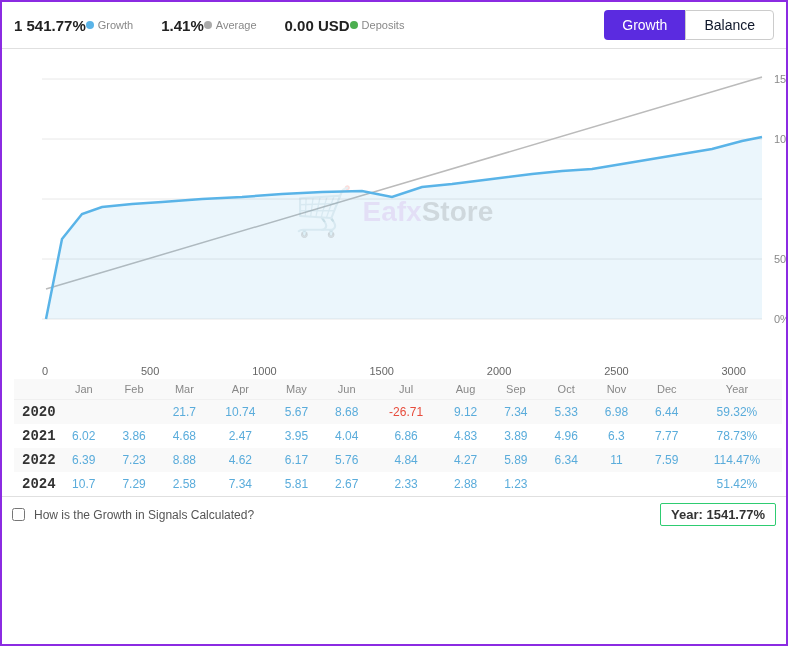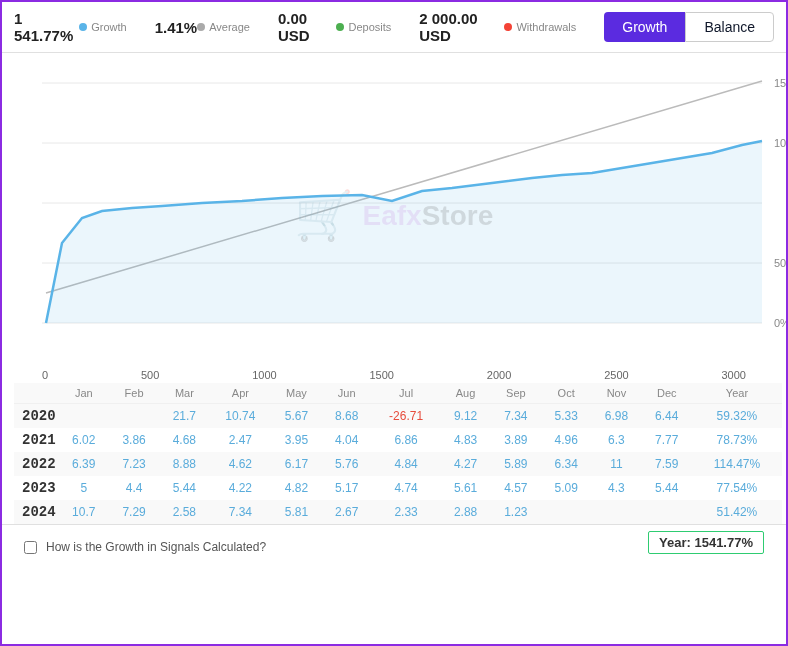--- a/index.html
+++ b/index.html
@@ -165,23 +165,23 @@
     .data-table tr:nth-child(even) {
       background: #fff;
     }
     .negative {
       color: #e74c3c !important;
     }
 
     
     .footer {
       display: flex;
-      align-items: flex-end;
+      align-items: center;
       justify-content: space-between;
-      padding: 6px 22px;
+      padding: 6px 10px;
       border-top: 1px solid #e0e0e0;
       background: #fff;
     }
     .footer-left {
       font-size: 12px;
       color: #555;
       display: flex;
       align-items: center;
       gap: 5px;
     }
@@ -214,27 +214,20 @@
     <span class="stat-label">
       <span class="dot dot-gray"></span>
       <span>Average</span>
     </span>
   </div>
   <div class="stat-item">
     <span class="stat-value">0.00 USD</span>
     <span class="stat-label">
       <span class="dot dot-green"></span>
       <span>Deposits</span>
-    </span>
-  </div>
-  <div class="stat-item">
-    <span class="stat-value">2 000.00 USD</span>
-    <span class="stat-label">
-      <span class="dot dot-red"></span>
-      <span>Withdrawals</span>
     </span>
   </div>
   <div class="header-right">
     <button class="btn-growth">Growth</button>
     <button class="btn-balance">Balance</button>
   </div>
 </div>
 
 <div class="chart-container">
   <div class="chart-svg-wrapper">
@@ -341,36 +334,20 @@
           <td>5.76</td>
           <td>4.84</td>
           <td>4.27</td>
           <td>5.89</td>
           <td>6.34</td>
           <td>11</td>
           <td>7.59</td>
           <td>114.47%</td>
         </tr>
         <tr>
-          <td>2023</td>
-          <td>5</td>
-          <td>4.4</td>
-          <td>5.44</td>
-          <td>4.22</td>
-          <td>4.82</td>
-          <td>5.17</td>
-          <td>4.74</td>
-          <td>5.61</td>
-          <td>4.57</td>
-          <td>5.09</td>
-          <td>4.3</td>
-          <td>5.44</td>
-          <td>77.54%</td>
-        </tr>
-        <tr>
           <td>2024</td>
           <td>10.7</td>
           <td>7.29</td>
           <td>2.58</td>
           <td>7.34</td>
           <td>5.81</td>
           <td>2.67</td>
           <td>2.33</td>
           <td>2.88</td>
           <td>1.23</td>

